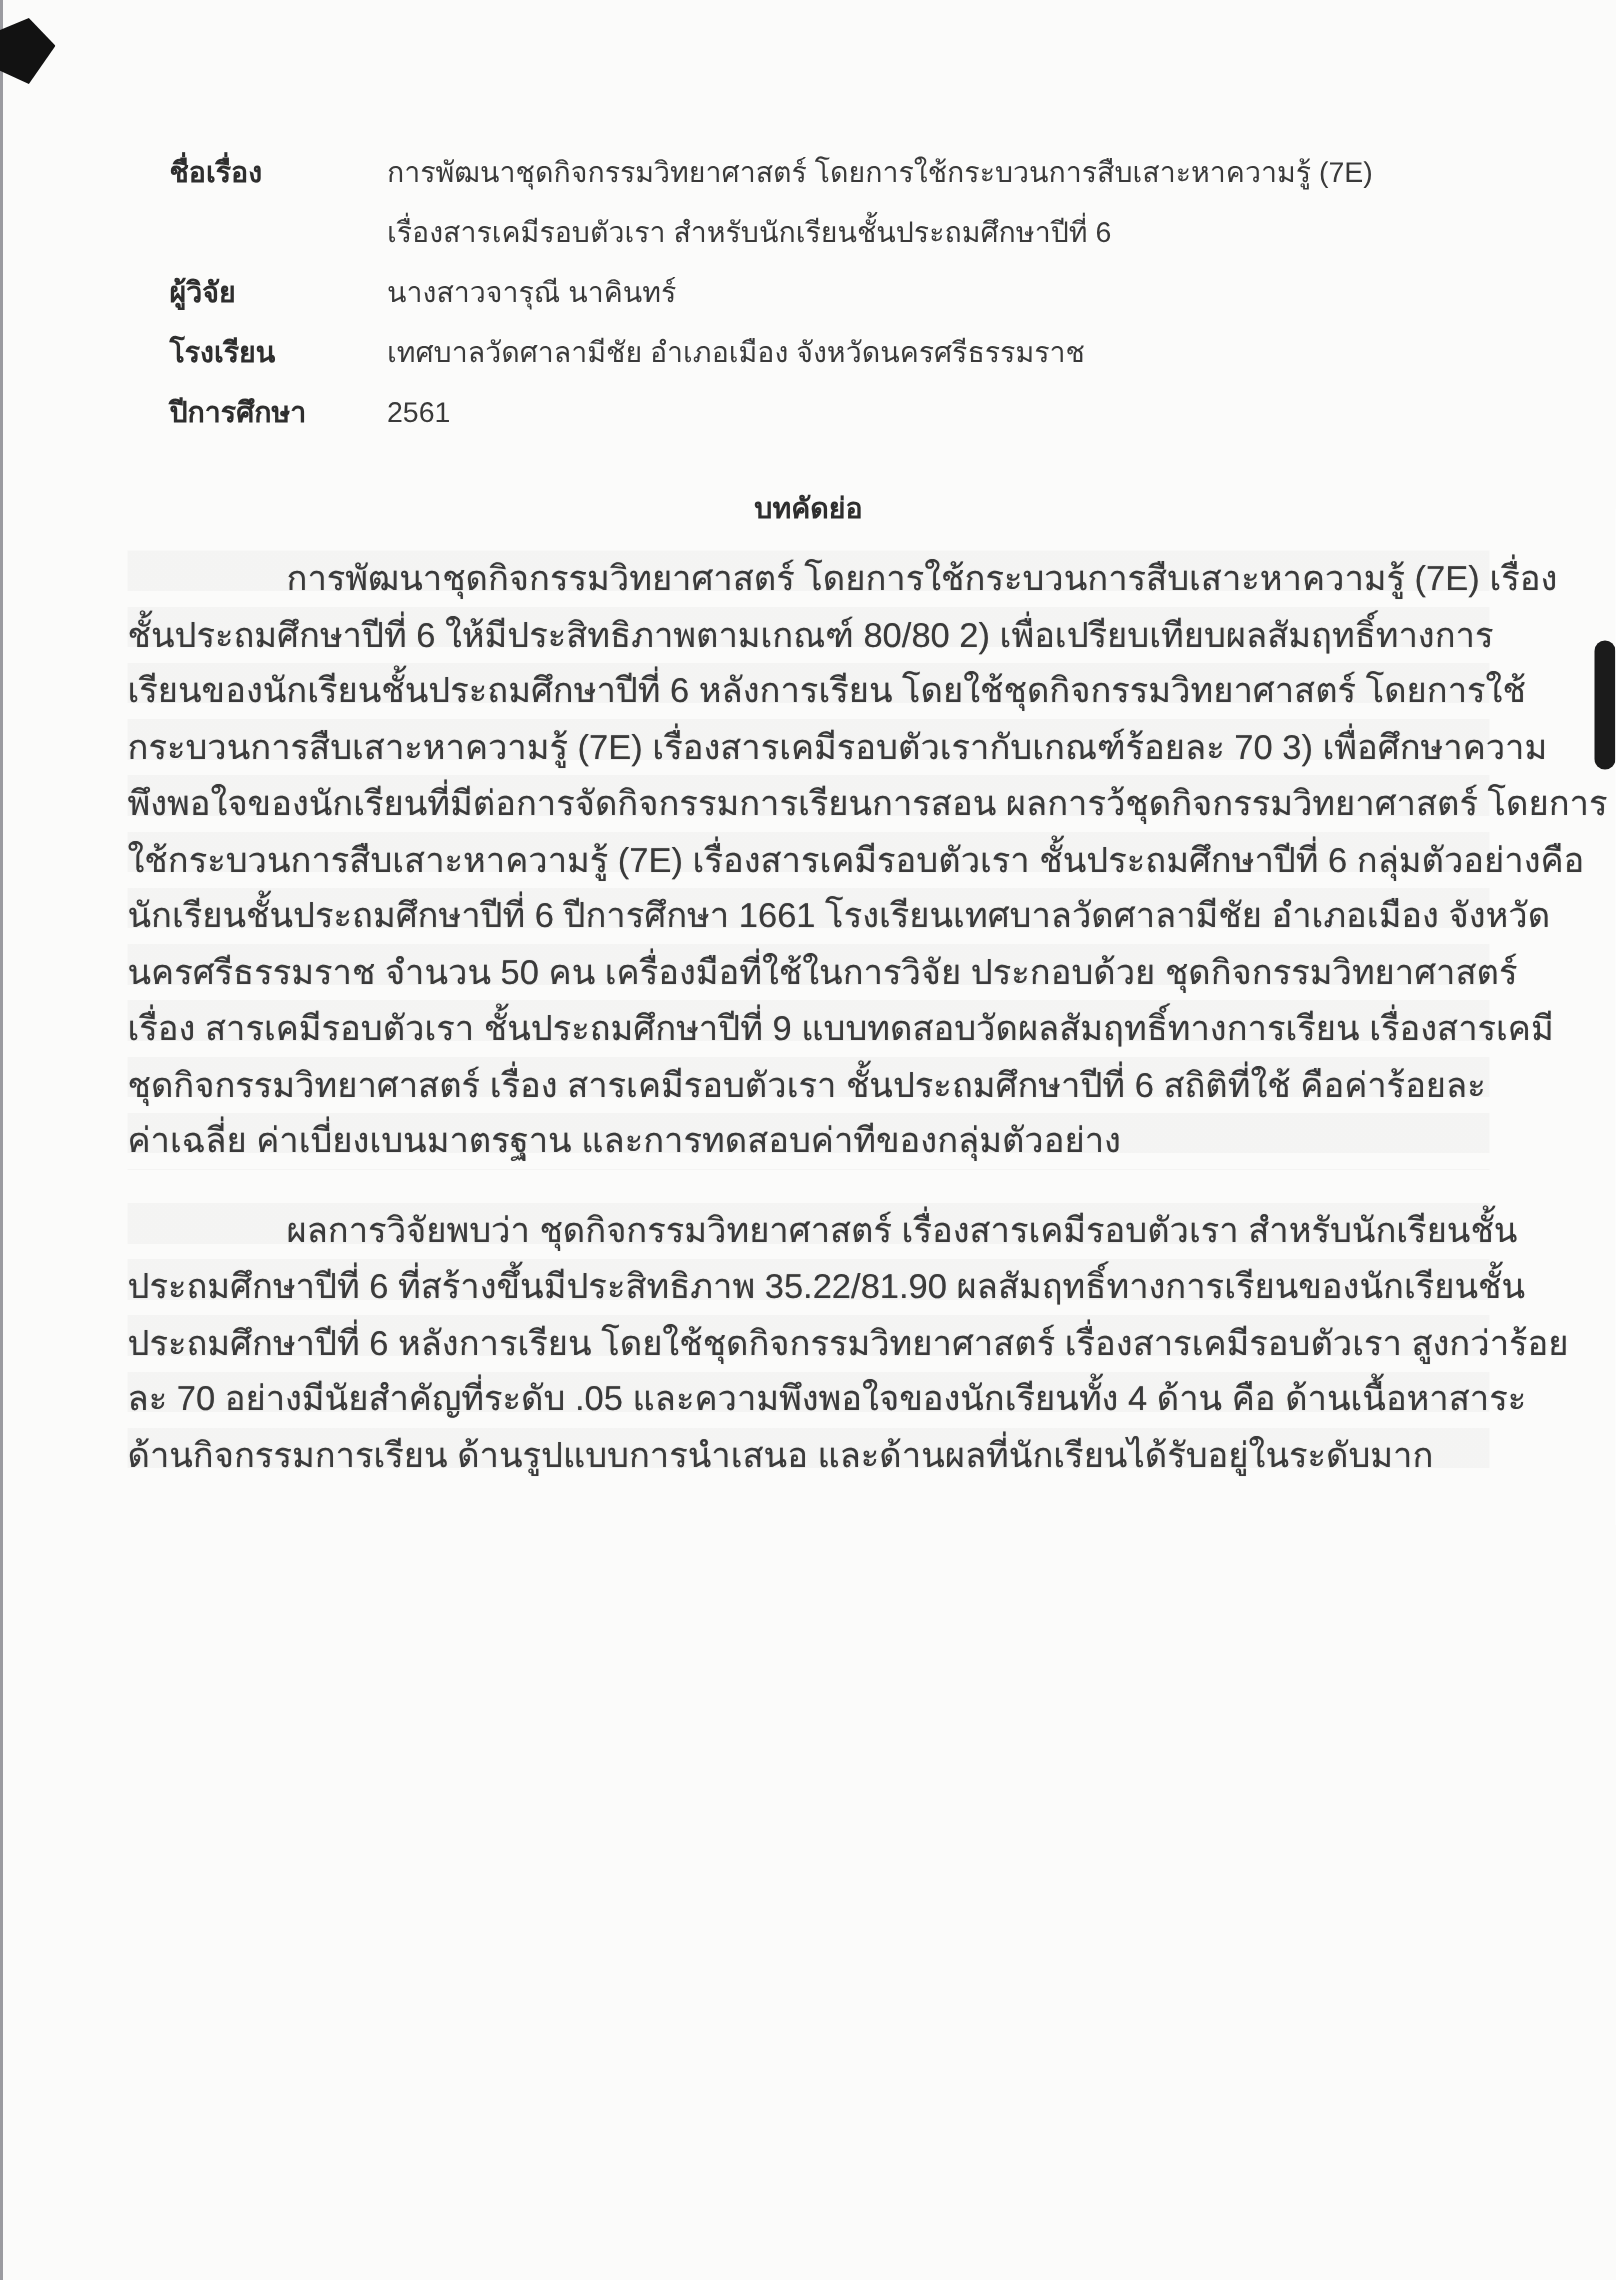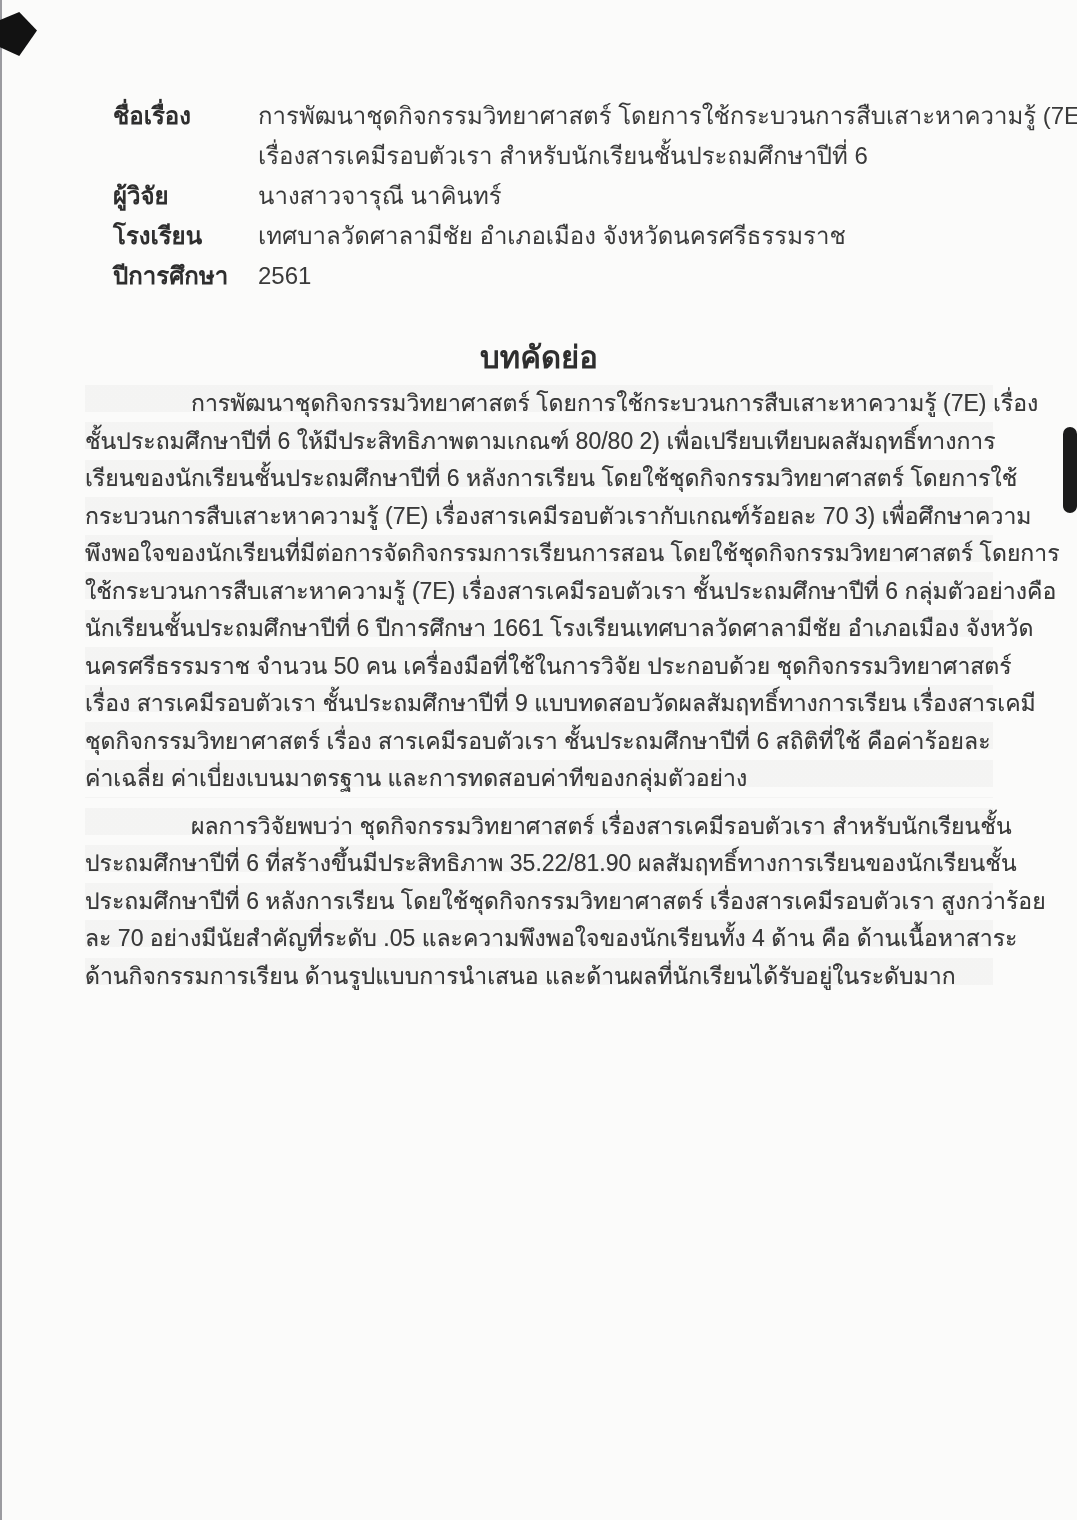--- a/index.html
+++ b/index.html
@@ -41,49 +41,49 @@
   }
   .doc {
     position: absolute;
     left: 85px; top: 96px;
     width: 908px;
   }
   .doc-header {
     margin-left: 28px;
     display: grid;
     grid-template-columns: 145px 1fr;
-    font-size: 24px;
+    font-size: 19px;
     line-height: 40px;
   }
   .doc-header .hlabel {
     font-weight: 700;
     color: #2e2e2e;
   }
   .doc-header .hvalue {
     white-space: nowrap;
   }
   .abstract-heading {
-    margin-top: 42px;
+    margin-top: 24px;
     text-align: center;
     font-weight: 700;
-    font-size: 31px;
+    font-size: 19px;
     line-height: 40px;
     color: #2e2e2e;
   }
   .para {
     font-size: 23px;
     line-height: 37.5px;
     
     background-image: repeating-linear-gradient(
       180deg,
       rgba(0,0,0,0.028) 0px, rgba(0,0,0,0.028) 27px,
       rgba(0,0,0,0) 27px, rgba(0,0,0,0) 37.5px);
   }
   .para-1 { margin-top: 7px; }
-  .para-2 { margin-top: 10px; }
+  .para-2 { margin-top: 22px; }
   .tline {
     height: 37.5px;
     white-space: nowrap;
     text-shadow: 0 0 0.5px rgba(58,58,58,0.55);
   }
   .tline.indent { padding-left: 106px; }
 </style>
 </head>
 <body>
 
@@ -107,21 +107,21 @@
       <div class="hvalue">2561</div>
     </div>
 
     <div class="abstract-heading">บทคัดย่อ</div>
 
     <div class="para para-1">
       <div class="tline indent">การพัฒนาชุดกิจกรรมวิทยาศาสตร์ โดยการใช้กระบวนการสืบเสาะหาความรู้ (7E) เรื่อง</div>
       <div class="tline">ชั้นประถมศึกษาปีที่ 6 ให้มีประสิทธิภาพตามเกณฑ์ 80/80 2) เพื่อเปรียบเทียบผลสัมฤทธิ์ทางการ</div>
       <div class="tline">เรียนของนักเรียนชั้นประถมศึกษาปีที่ 6 หลังการเรียน โดยใช้ชุดกิจกรรมวิทยาศาสตร์ โดยการใช้</div>
       <div class="tline">กระบวนการสืบเสาะหาความรู้ (7E) เรื่องสารเคมีรอบตัวเรากับเกณฑ์ร้อยละ 70 3) เพื่อศึกษาความ</div>
-      <div class="tline">พึงพอใจของนักเรียนที่มีต่อการจัดกิจกรรมการเรียนการสอน โดยใช้ชุดกิจกรรมวิทยาศาสตร์ โดยการ</div>
+      <div class="tline">พึงพอใจของนักเรียนที่มีต่อการจัดกิจกรรมการเรียนการสอน ผลการว้ชุดกิจกรรมวิทยาศาสตร์ โดยการ</div>
       <div class="tline">ใช้กระบวนการสืบเสาะหาความรู้ (7E) เรื่องสารเคมีรอบตัวเรา ชั้นประถมศึกษาปีที่ 6 กลุ่มตัวอย่างคือ</div>
       <div class="tline">นักเรียนชั้นประถมศึกษาปีที่ 6 ปีการศึกษา 1661 โรงเรียนเทศบาลวัดศาลามีชัย อำเภอเมือง จังหวัด</div>
       <div class="tline">นครศรีธรรมราช จำนวน 50 คน เครื่องมือที่ใช้ในการวิจัย ประกอบด้วย ชุดกิจกรรมวิทยาศาสตร์</div>
       <div class="tline">เรื่อง สารเคมีรอบตัวเรา ชั้นประถมศึกษาปีที่ 9 แบบทดสอบวัดผลสัมฤทธิ์ทางการเรียน เรื่องสารเคมี</div>
       <div class="tline">ชุดกิจกรรมวิทยาศาสตร์ เรื่อง สารเคมีรอบตัวเรา ชั้นประถมศึกษาปีที่ 6 สถิติที่ใช้ คือค่าร้อยละ</div>
       <div class="tline">ค่าเฉลี่ย ค่าเบี่ยงเบนมาตรฐาน และการทดสอบค่าทีของกลุ่มตัวอย่าง</div>
     </div>
 
     <div class="para para-2">
       <div class="tline indent">ผลการวิจัยพบว่า ชุดกิจกรรมวิทยาศาสตร์ เรื่องสารเคมีรอบตัวเรา สำหรับนักเรียนชั้น</div>

